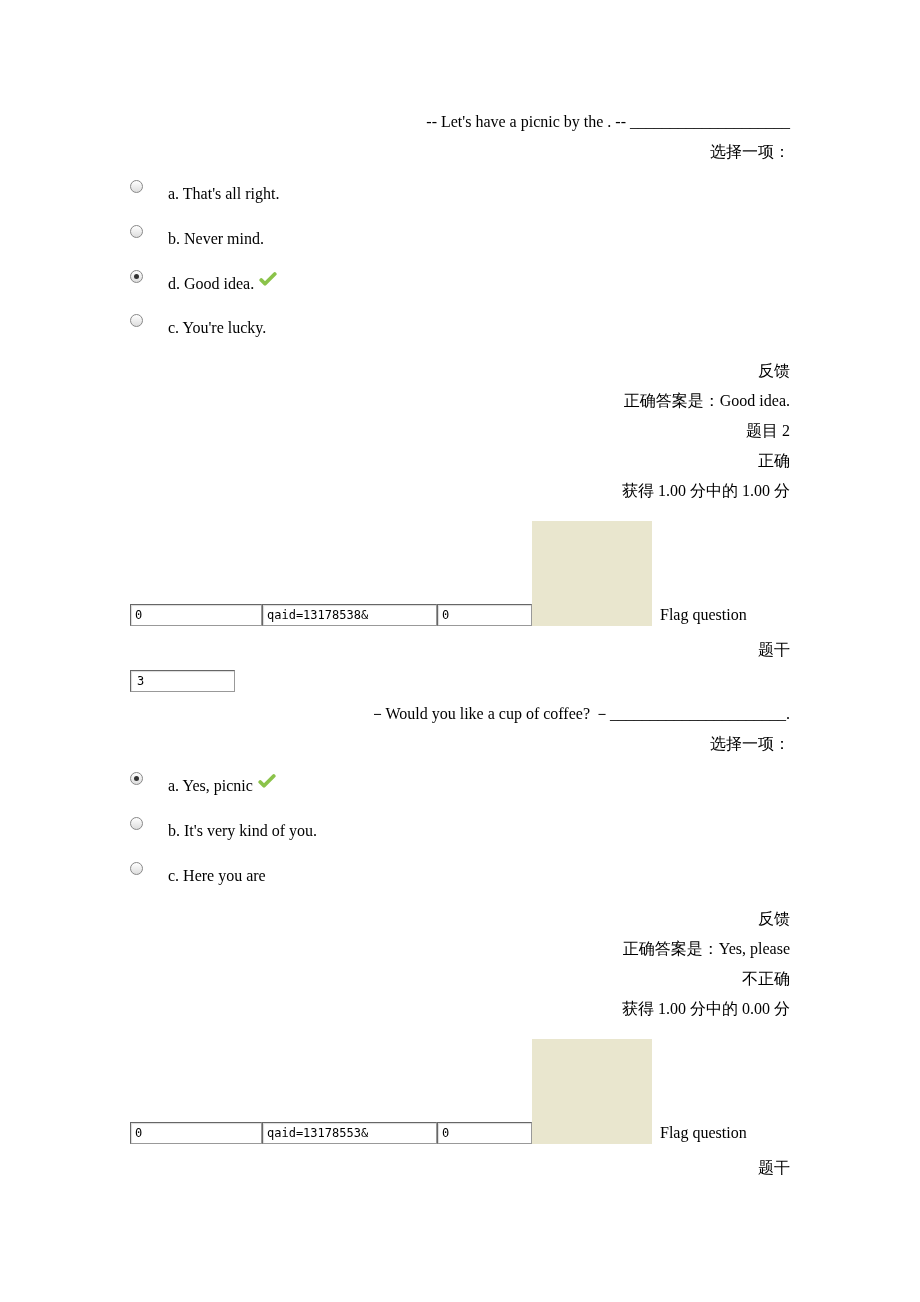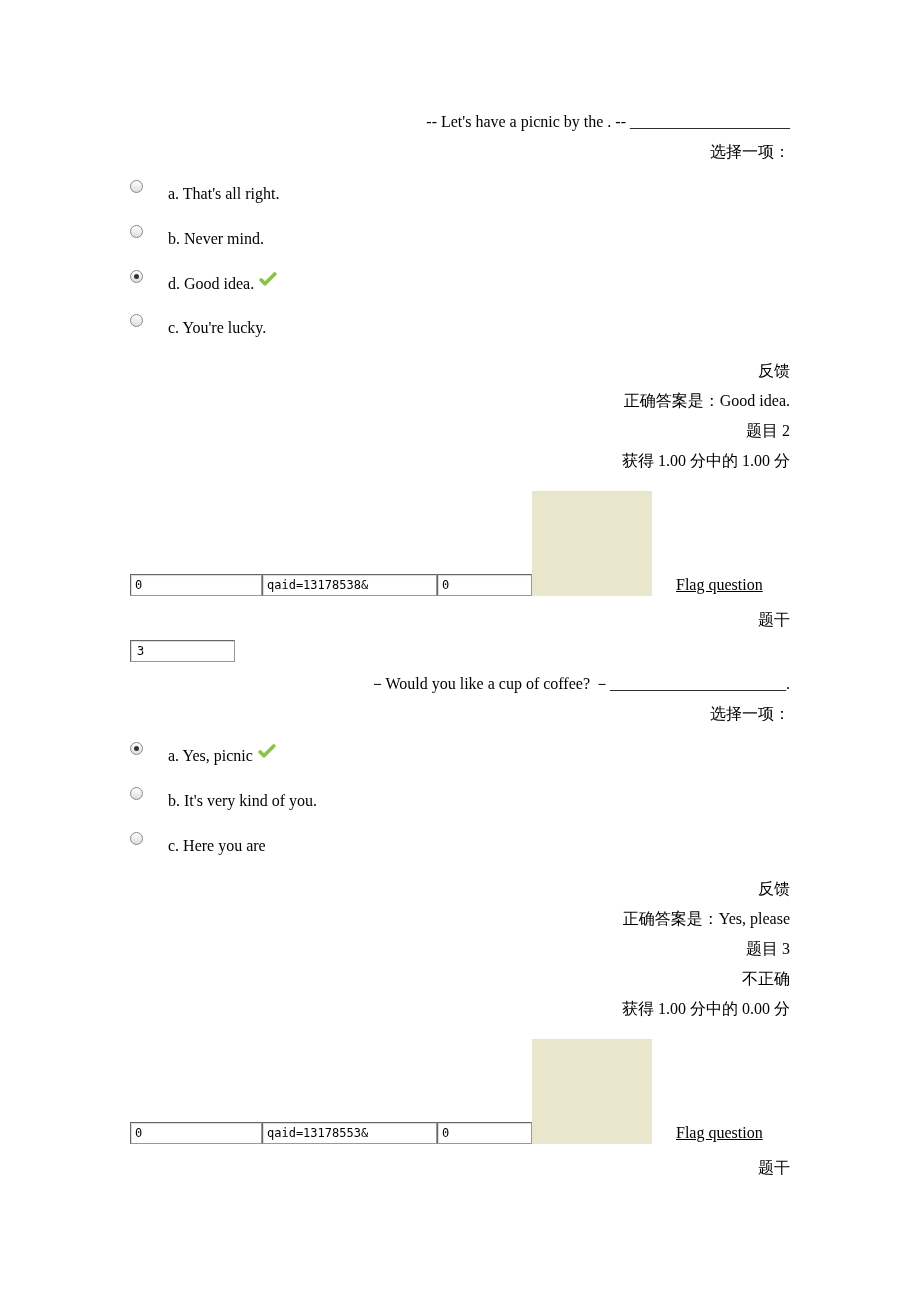--- a/index.html
+++ b/index.html
@@ -89,23 +89,22 @@
     .input-box.w3 {
       width: 95px;
     }
     .flag-image {
       width: 120px;
       height: 105px;
       background: #e9e6ce;
       margin-left: 0;
     }
     .flag-label {
-      margin-left: 24px;
+      margin-left: 8px;
       padding-bottom: 2px;
-      text-decoration: underline;
     }
     .input-small {
       border: 1px solid #999;
       border-top: 1px solid #666;
       border-left: 1px solid #666;
       box-shadow: inset 1px 1px 1px rgba(0,0,0,0.15);
       width: 105px;
       height: 22px;
       font-family: monospace;
       font-size: 12px;
@@ -142,20 +141,21 @@
     </span>
   </div>
   <div class="radio-line">
     <div class="radio-btn"></div>
     <span>c. You're lucky.</span>
   </div>
 
   <div class="text-line">反馈</div>
   <div class="text-line">正确答案是：Good idea.</div>
   <div class="text-line">题目 2</div>
+  <div class="text-line">正确</div>
   <div class="text-line">获得 1.00 分中的 1.00 分</div>
 
   <div class="flag-section">
     <div class="input-box w1">0</div>
     <div class="input-box w2">qaid=13178538&amp;</div>
     <div class="input-box w3">0</div>
     <div class="flag-image"></div>
     <div class="flag-label">Flag question</div>
   </div>
 
@@ -178,21 +178,20 @@
     <div class="radio-btn"></div>
     <span>b. It's very kind of you.</span>
   </div>
   <div class="radio-line">
     <div class="radio-btn"></div>
     <span>c. Here you are</span>
   </div>
 
   <div class="text-line">反馈</div>
   <div class="text-line">正确答案是：Yes, please</div>
-  <div class="text-line">题目 3</div>
   <div class="text-line">不正确</div>
   <div class="text-line">获得 1.00 分中的 0.00 分</div>
 
   <div class="flag-section">
     <div class="input-box w1">0</div>
     <div class="input-box w2">qaid=13178553&amp;</div>
     <div class="input-box w3">0</div>
     <div class="flag-image"></div>
     <div class="flag-label">Flag question</div>
   </div>

